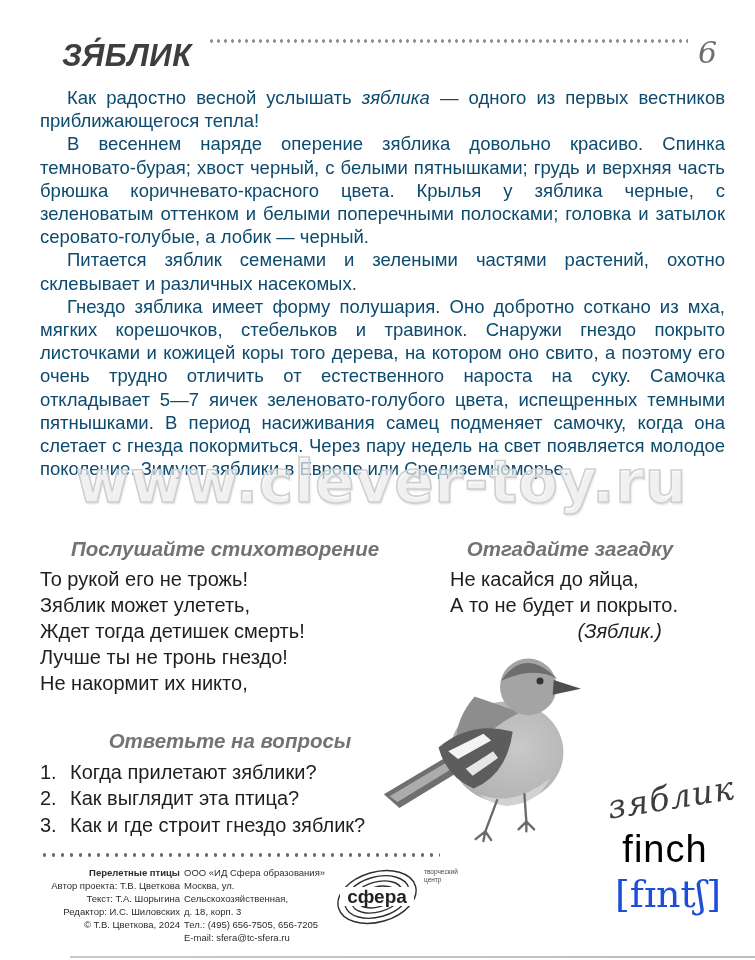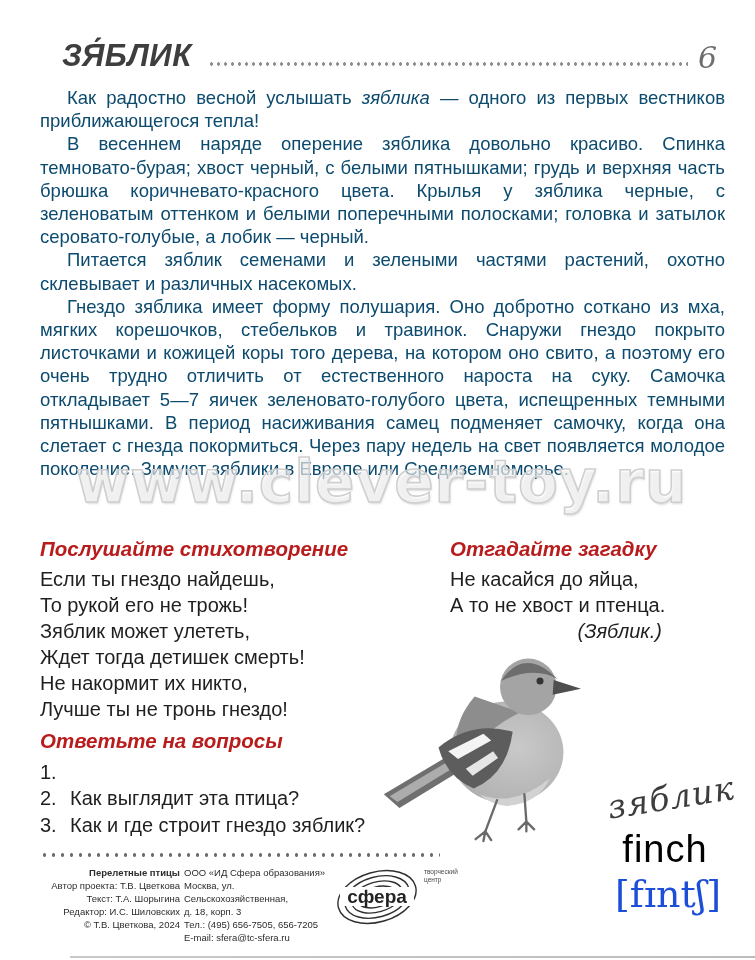--- a/index.html
+++ b/index.html
@@ -10,21 +10,21 @@
     background: #ffffff;
     font-family: "Liberation Sans", sans-serif;
     color: #1f1f1f;
     overflow: hidden;
   }
 
   
   .title-row {
     position: absolute;
     left: 62px; top: 38px; width: 655px;
-    display: flex; align-items: flex-end;
+    display: flex; align-items: flex-start;
   }
   .page-title {
     margin: 0;
     font-size: 31px;
     font-weight: bold;
     font-style: italic;
     letter-spacing: .5px;
     color: #3e3e3e;
     white-space: nowrap;
   }
@@ -72,21 +72,22 @@
     white-space: nowrap;
     pointer-events: none;
   }
 
   
   .section-heading {
     margin: 0 0 4px 0;
     font-size: 20.5px;
     font-weight: bold;
     font-style: italic;
-    color: #b91c1c;
+    color: #737373;
+    text-align: center;
   }
   .poem {
     position: absolute;
     left: 40px; top: 536px; width: 370px;
     font-size: 20px; line-height: 26px;
   }
   .riddle {
     position: absolute;
     left: 450px; top: 536px; width: 240px;
     font-size: 20px; line-height: 26px;
@@ -183,39 +184,39 @@
     <p><span>Как радостно весной услышать </span><i>зяблика</i><span> — одного из первых вестников приближающегося тепла!</span></p>
     <p>В весеннем наряде оперение зяблика довольно красиво. Спинка темновато-бурая; хвост черный, с белыми пятнышками; грудь и верхняя часть брюшка коричневато-красного цвета. Крылья у зяблика черные, с зеленоватым оттенком и белыми поперечными полосками; головка и затылок серовато-голубые, а лобик — черный.</p>
     <p>Питается зяблик семенами и зелеными частями растений, охотно склевывает и различных насекомых.</p>
     <p>Гнездо зяблика имеет форму полушария. Оно добротно соткано из мха, мягких корешочков, стебельков и травинок. Снаружи гнездо покрыто листочками и кожицей коры того дерева, на котором оно свито, а поэтому его очень трудно отличить от естественного нароста на суку. Самочка откладывает 5—7 яичек зеленовато-голубого цвета, испещренных темными пятнышками. В период насиживания самец подменяет самочку, когда она слетает с гнезда покормиться. Через пару недель на свет появляется молодое поколение. Зимуют зяблики в Европе или Средиземноморье.</p>
   </div>
 
   <div class="watermark">www.clever-toy.ru</div>
 
   <div class="poem">
     <h2 class="section-heading">Послушайте стихотворение</h2>
-    <div>Если ты гнездо найдешь,</div>
     <div>То рукой его не трожь!</div>
     <div>Зяблик может улететь,</div>
     <div>Ждет тогда детишек смерть!</div>
+    <div>Лучше ты не тронь гнездо!</div>
     <div>Не накормит их никто,</div>
-    <div>Лучше ты не тронь гнездо!</div>
   </div>
 
   <div class="riddle">
     <h2 class="section-heading">Отгадайте загадку</h2>
     <div>Не касайся до яйца,</div>
-    <div>А то не хвост и птенца.</div>
+    <div>А то не будет и покрыто.</div>
     <div class="riddle-answer">(Зяблик.)</div>
   </div>
 
   <div class="questions">
     <h2 class="section-heading">Ответьте на вопросы</h2>
     <div class="q-row">
       <span class="q-num">1.</span>
+      <span>Когда прилетают зяблики?</span>
     </div>
     <div class="q-row">
       <span class="q-num">2.</span>
       <span>Как выглядит эта птица?</span>
     </div>
     <div class="q-row">
       <span class="q-num">3.</span>
       <span>Как и где строит гнездо зяблик?</span>
     </div>
   </div>

